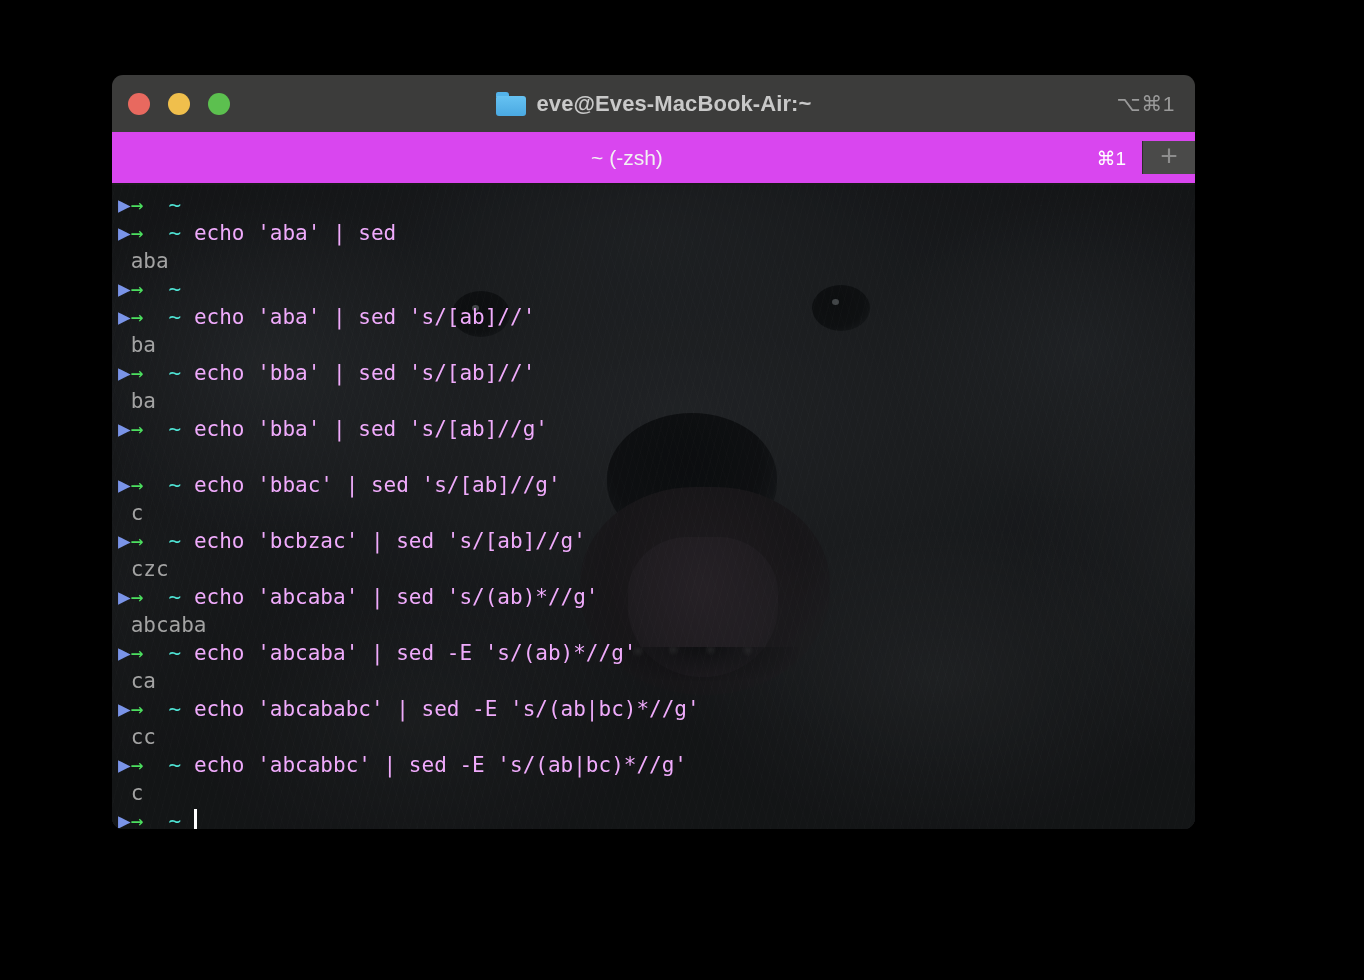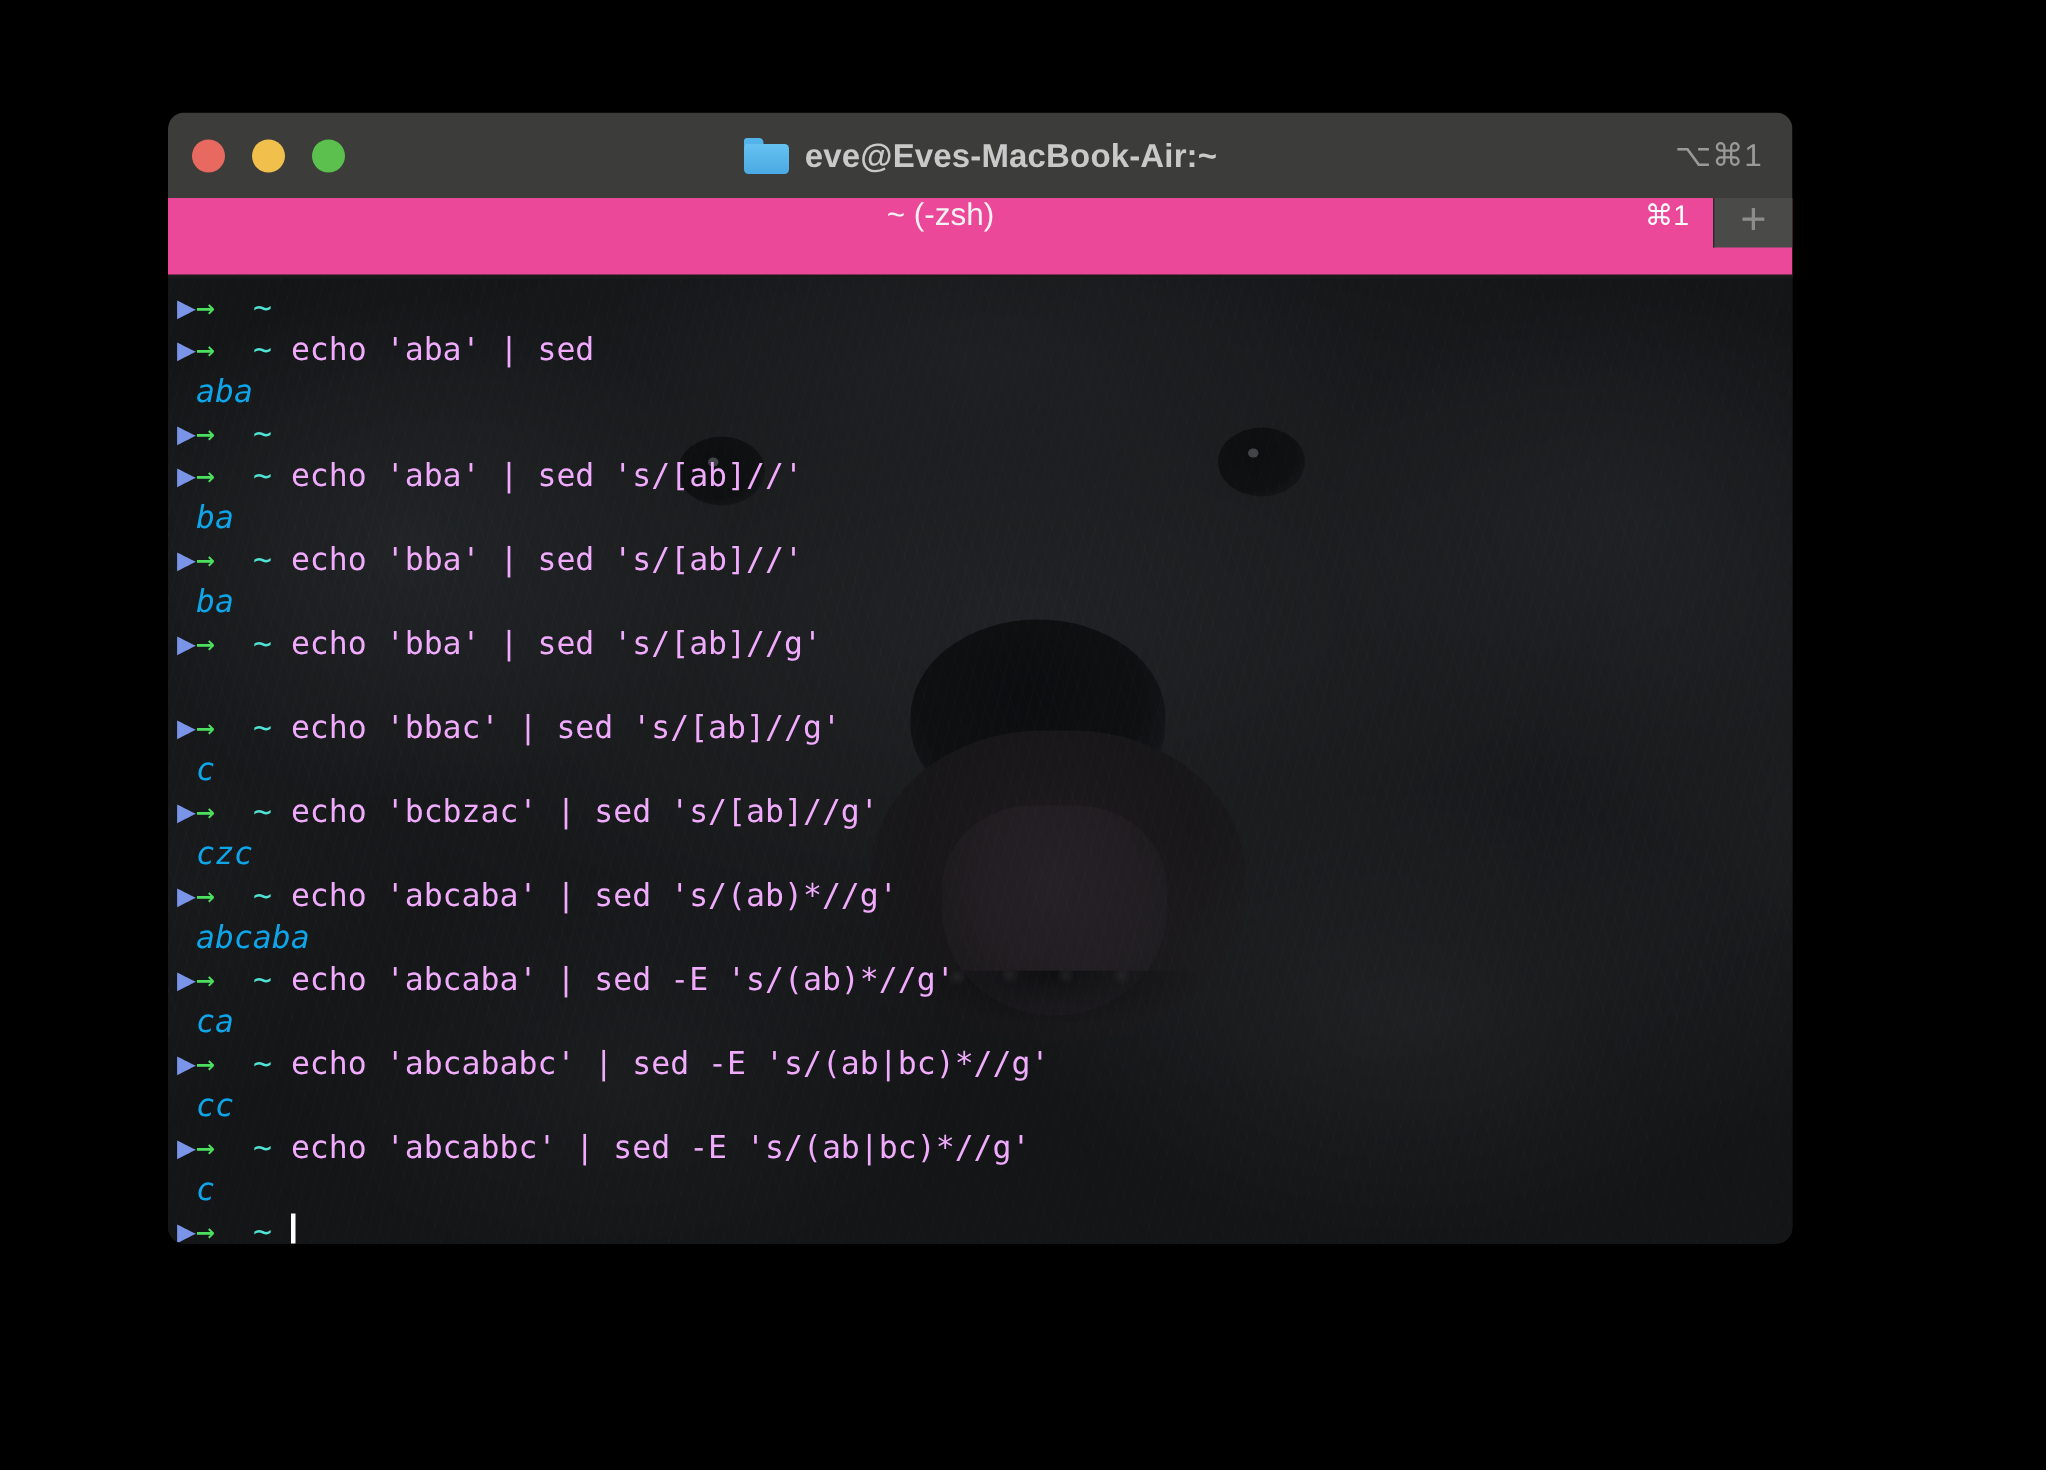--- a/index.html
+++ b/index.html
@@ -99,24 +99,24 @@
     font-size: 21px;
     color: #9a9a9a;
     letter-spacing: 0.5px;
     white-space: nowrap;
   }
 
   
   .tabbar {
     position: relative;
     height: 51px;
-    background: #ec4899;
+    background: #d946ef;
     border-bottom: 2px solid #1a1a1a;
     display: flex;
-    align-items: flex-start;
+    align-items: center;
   }
   .tab {
     position: relative;
     flex: 1 1 auto;
     display: flex;
     align-items: center;
     justify-content: center;
     min-width: 0;
   }
   .tab-title {
@@ -278,21 +278,21 @@
     color: #dcdcdc;
     white-space: pre;
     letter-spacing: 0px;
   }
   .line { height: 28px; display: block; white-space: pre; }
   .seg { white-space: pre; }
   .c-arrow1 { color: #7a94e8; }
   .c-arrow2 { color: #4ce05f; }
   .c-tilde  { color: #4fe3d4; }
   .c-cmd    { color: #f0abfc; }
-  .c-out    { color: #0ea5e9; font-style: italic; }
+  .c-out    { color: #a3a3a3; }
   .cursor {
     display: inline-block;
     width: 3px;
     height: 23px;
     background: #ffffff;
     vertical-align: -4px;
   }
 </style>
 </head>
 <body>

